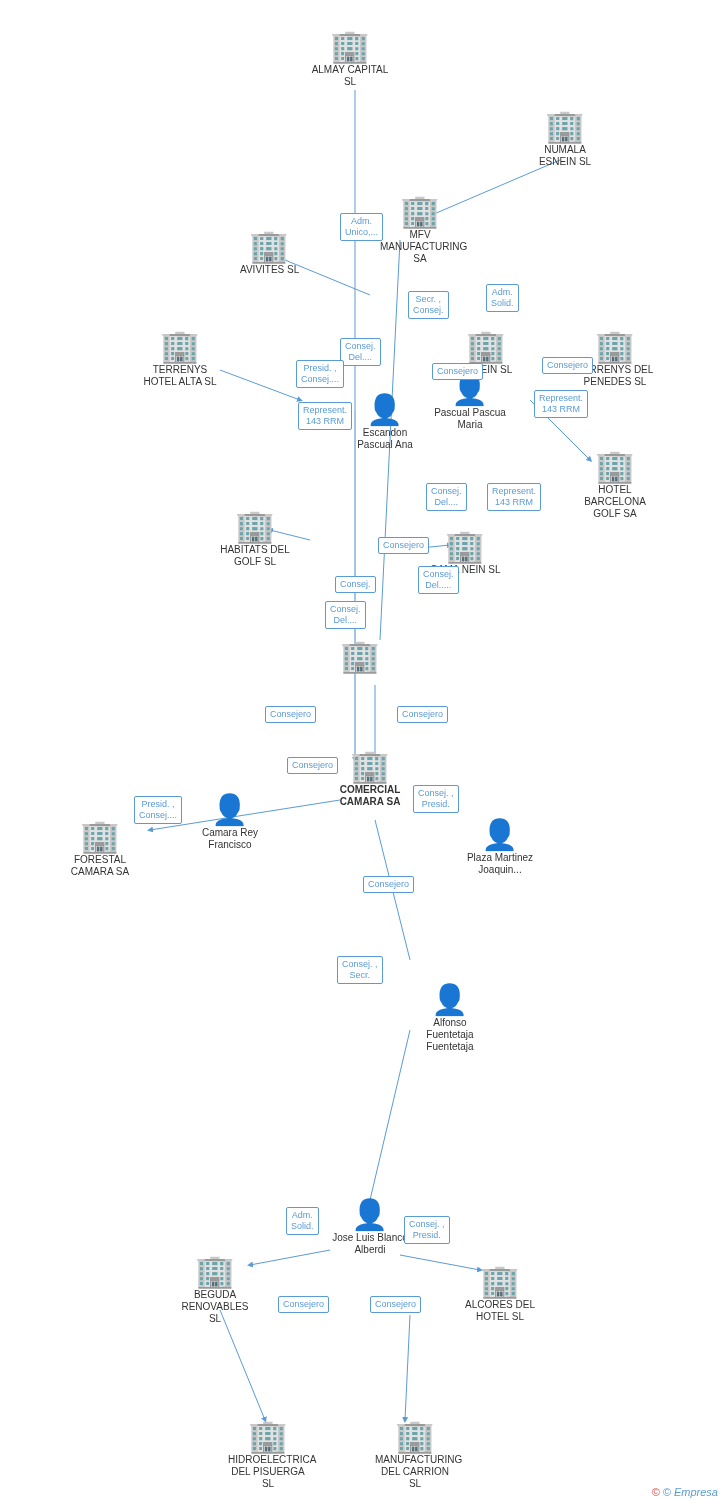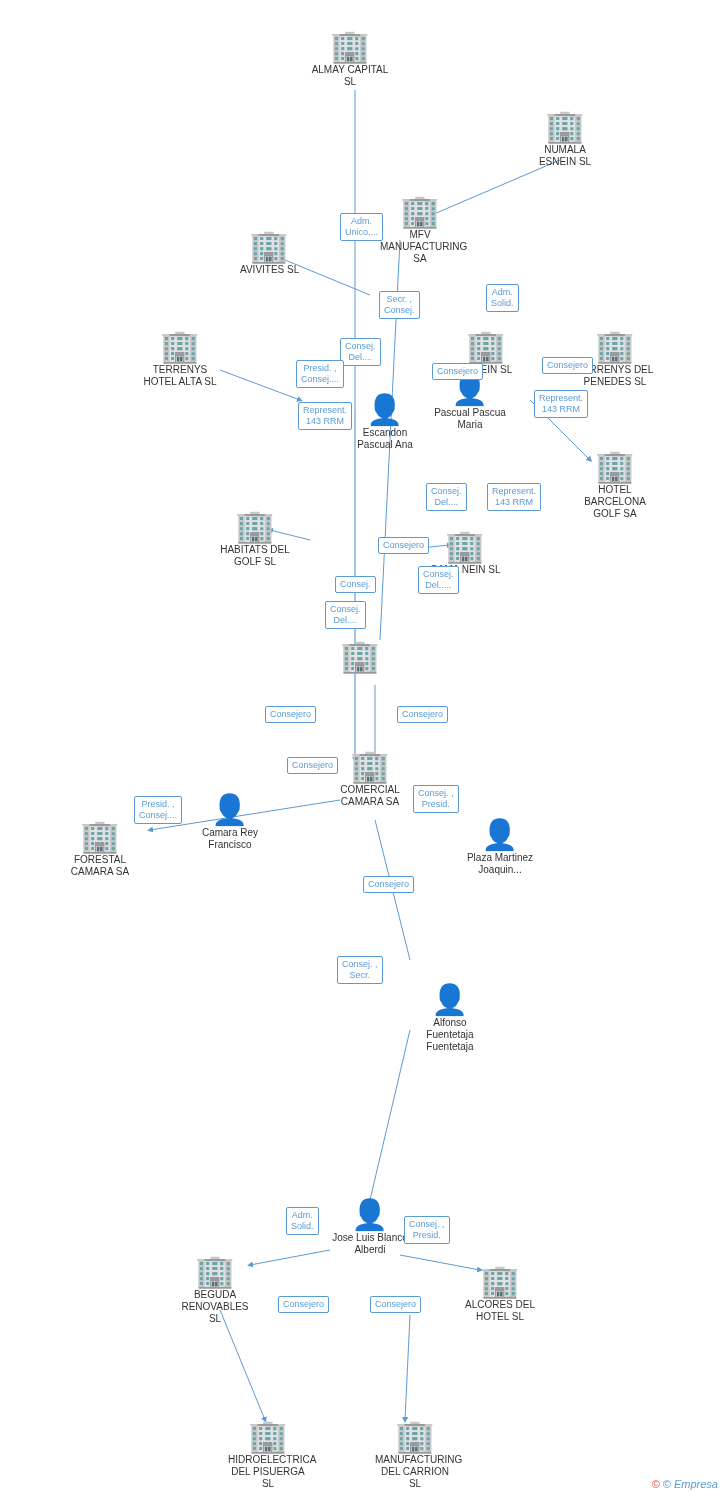--- a/index.html
+++ b/index.html
@@ -39,21 +39,21 @@
     .building-icon.red { color: #e05050; }
     .node-label {
       font-size: 10px;
       color: #333;
       margin-top: 2px;
       line-height: 1.2;
       text-align: center;
       max-width: 80px;
     }
     .node-label.bold {
-      font-weight: normal;
+      font-weight: bold;
     }
     .person-icon {
       font-size: 30px;
       color: #7a8a9a;
       line-height: 1;
     }
     .role-badge {
       background: white;
       border: 1px solid #5b9bd5;
       color: #5b9bd5;
@@ -61,21 +61,21 @@
       padding: 2px 4px;
       border-radius: 2px;
       text-align: center;
       line-height: 1.2;
       white-space: nowrap;
       position: absolute;
       cursor: default;
     }
     .copyright {
       position: absolute;
-      bottom: 10px;
+      bottom: 2px;
       right: 10px;
       font-size: 11px;
       color: #5b9bd5;
     }
     .copyright span { color: #e05050; }
   </style>
 </head>
 <body>
 
 <div class="graph-container">
@@ -229,21 +229,21 @@
     <span class="building-icon grey">🏢</span>
     <div class="node-label">HIDROELECTRICA DEL PISUERGA SL</div>
   </div>
 
   <div class="node" style="left:375px; top:1420px;">
     <span class="building-icon grey">🏢</span>
     <div class="node-label">MANUFACTURING DEL CARRION SL</div>
   </div>
 
   <div class="role-badge" style="left:340px; top:213px;">Adm.<br>Unico,...</div>
-  <div class="role-badge" style="left:379px; top:291px;">Secr. ,<br>Consej.</div>
+  <div class="role-badge" style="left:408px; top:291px;">Secr. ,<br>Consej.</div>
   <div class="role-badge" style="left:340px; top:338px;">Consej.<br>Del....</div>
   <div class="role-badge" style="left:296px; top:360px;">Presid. ,<br>Consej....</div>
   <div class="role-badge" style="left:298px; top:402px;">Represent.<br>143 RRM</div>
   <div class="role-badge" style="left:432px; top:363px;">Consejero</div>
   <div class="role-badge" style="left:486px; top:284px;">Adm.<br>Solid.</div>
   <div class="role-badge" style="left:542px; top:357px;">Consejero</div>
   <div class="role-badge" style="left:534px; top:390px;">Represent.<br>143 RRM</div>
   <div class="role-badge" style="left:487px; top:483px;">Represent.<br>143 RRM</div>
   <div class="role-badge" style="left:426px; top:483px;">Consej.<br>Del....</div>
   <div class="role-badge" style="left:378px; top:537px;">Consejero</div>

